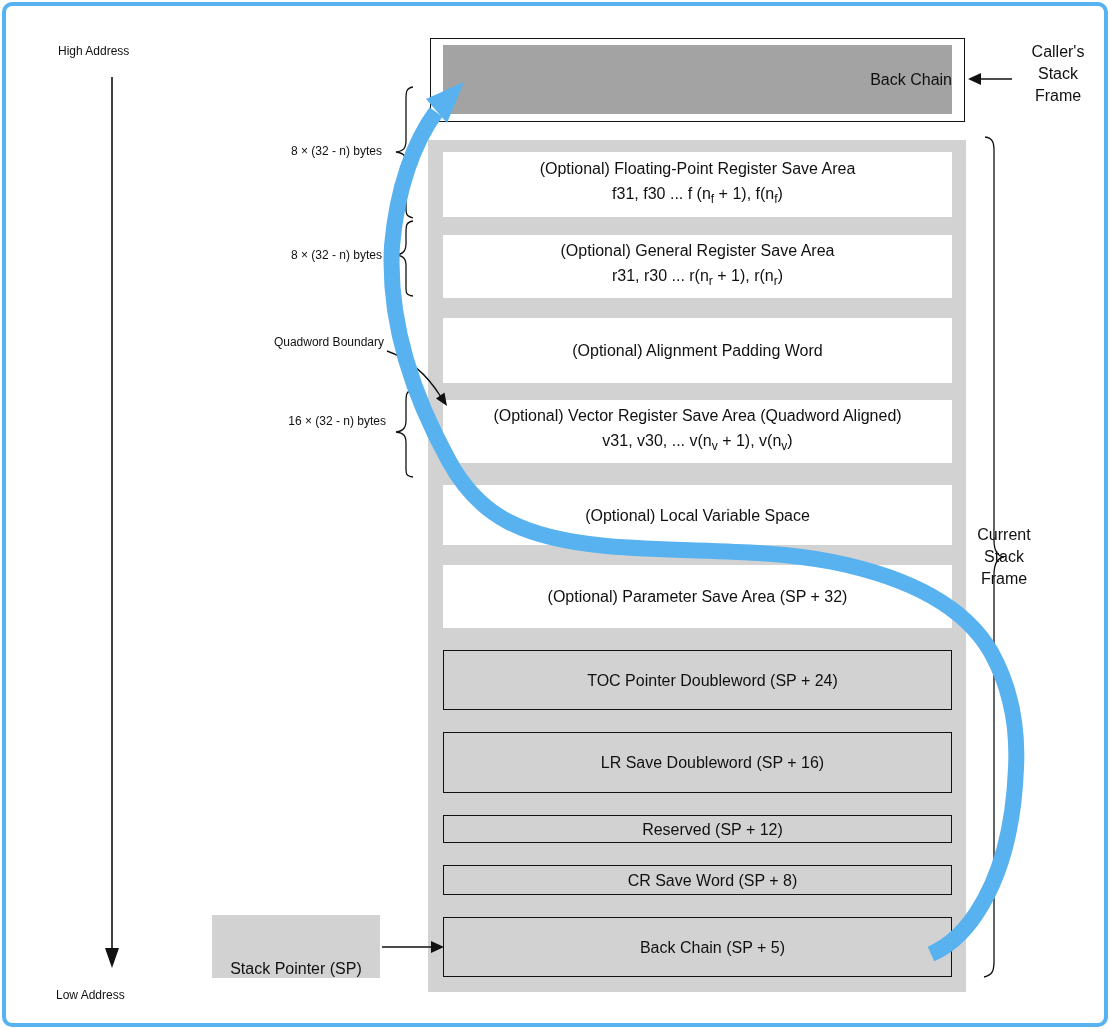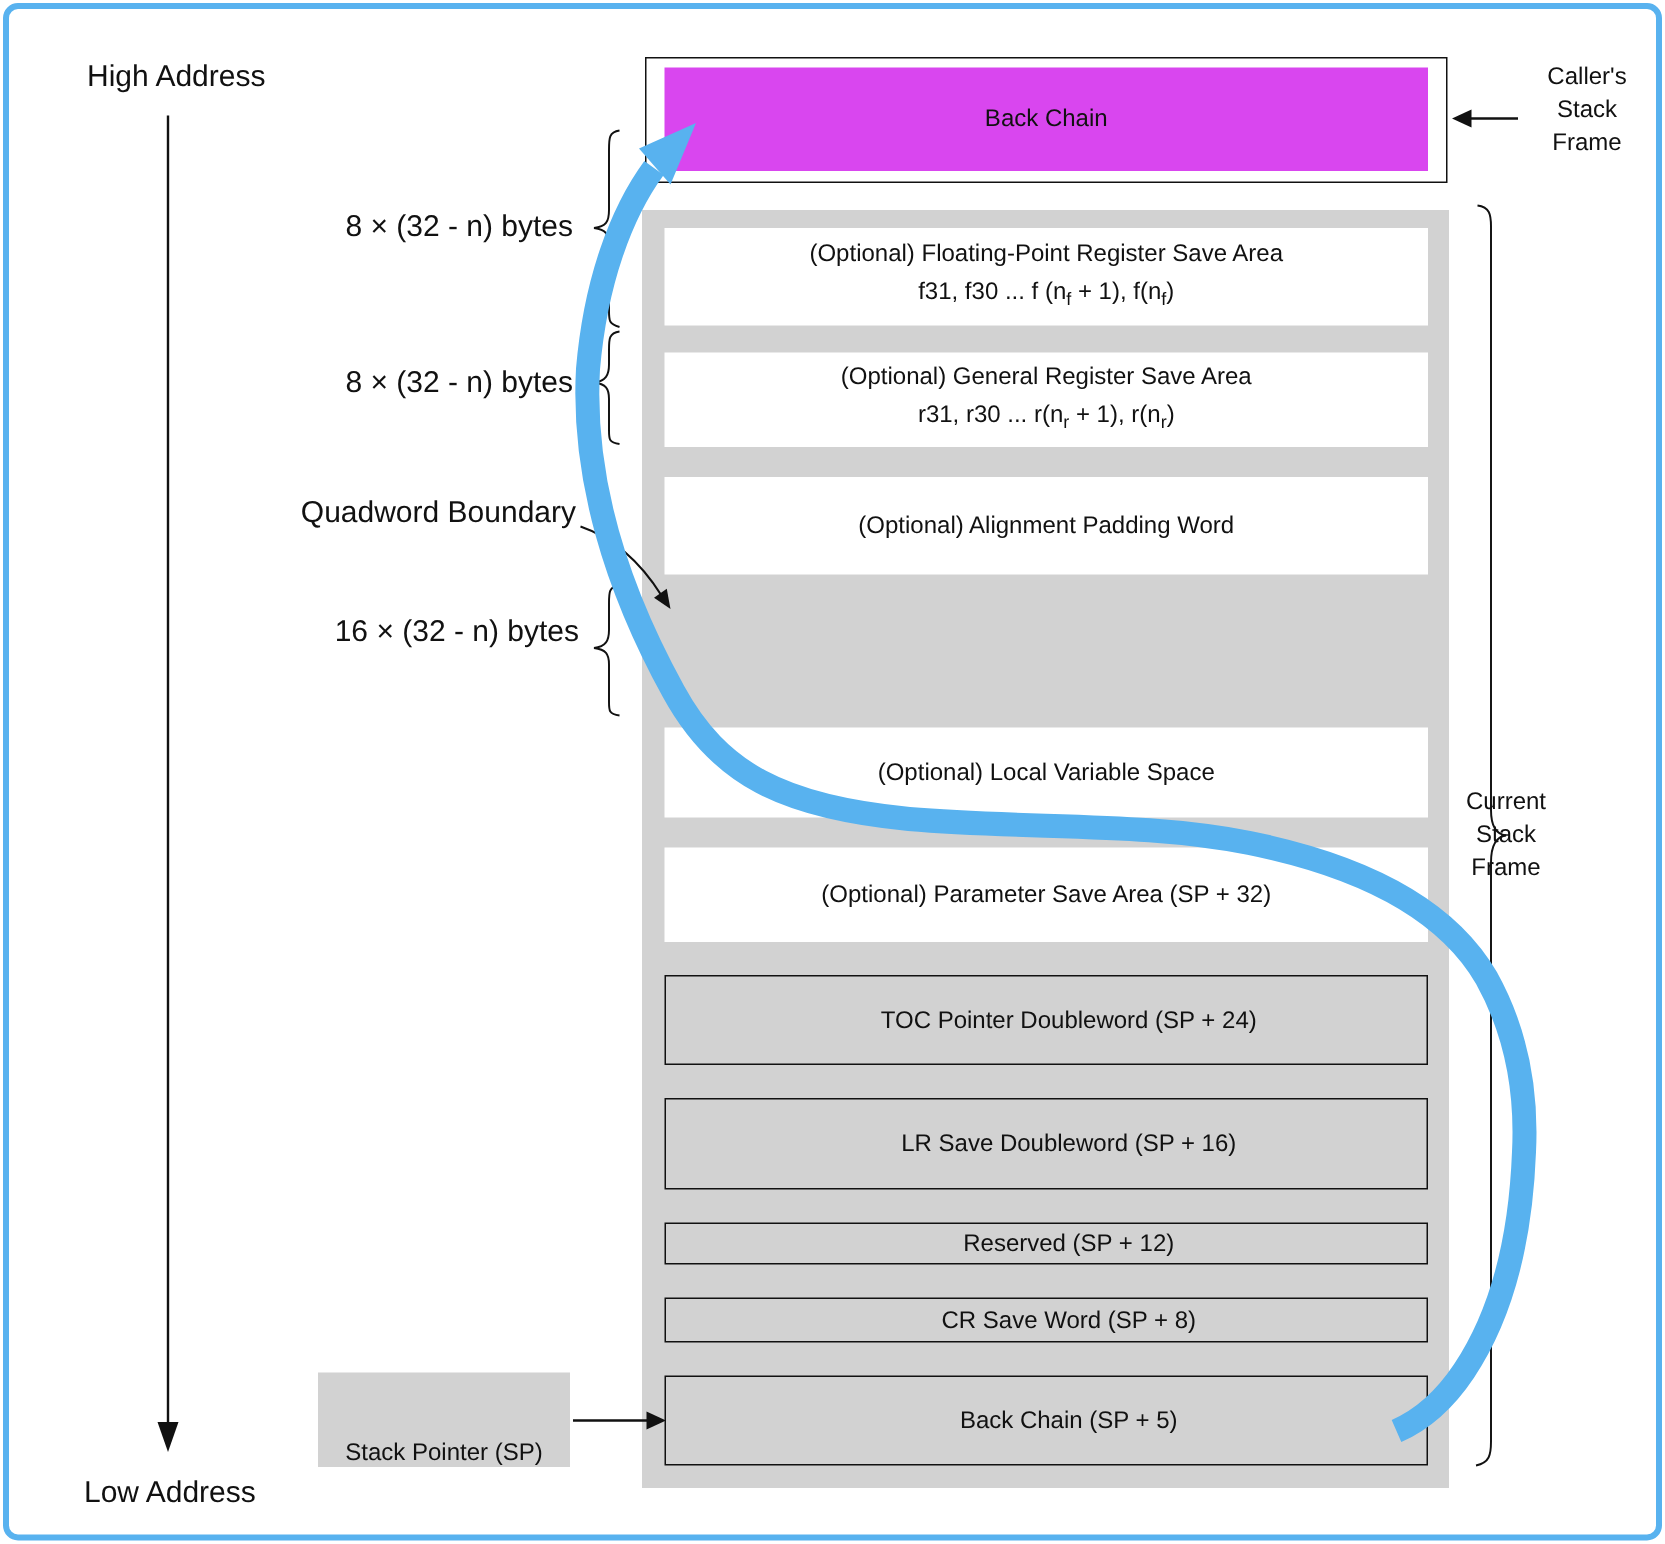--- a/index.html
+++ b/index.html
@@ -4,31 +4,31 @@
 <style>
   html,body { margin:0; padding:0; background:#fff; }
   .page {
     position:relative; width:1110px; height:1029px; background:#fff;
     font-family:"Liberation Sans", sans-serif; color:#111; overflow:hidden;
   }
   .page-frame {
     position:absolute; inset:2px; border:4px solid #58b2ef; border-radius:10px;
     pointer-events:none;
   }
-  .txt { position:absolute; font-size:20px; line-height:19px; white-space:nowrap; }
+  .txt { position:absolute; font-size:12px; line-height:19px; white-space:nowrap; }
   .rlabel { text-align:right; }
 
   
   .stack-container { position:absolute; left:428px; top:140px; width:538px; height:852px; background:#d2d2d2; }
 
   
   .caller-outer { position:absolute; left:430px; top:38px; width:535px; height:84px;
     background:#fff; border:1.5px solid #111; box-sizing:border-box; }
   .caller-inner { position:absolute; left:12px; top:6px; right:12px; bottom:7px;
-    background:#d946ef; display:flex; align-items:center; justify-content:center; font-size:16px; }
+    background:#a3a3a3; display:flex; align-items:center; justify-content:flex-end; font-size:16px; }
 
   
   .sbox { position:absolute; left:443px; width:509px; box-sizing:border-box;
     display:flex; flex-direction:column; align-items:center; justify-content:center;
     text-align:left; font-size:16px; line-height:25px; }
   .sbox.white { background:#ffffff; }
   .sbox.bordered { background:#d2d2d2; border:1.5px solid #111;padding-left:30px; }
   sub { font-size:12px; }
 
   
@@ -74,20 +74,24 @@
 
   <div class="sbox white" style="top:235px; height:63px;">
     <div>(Optional) General Register Save Area</div>
     <div><span>r31, r30 ... r(n</span><sub>r</sub><span> + 1), r(n</span><sub>r</sub><span>)</span></div>
   </div>
 
   <div class="sbox white" style="top:318px; height:65px;">
     <div>(Optional) Alignment Padding Word</div>
   </div>
 
+  <div class="sbox white" style="top:400px; height:63px;">
+    <div>(Optional) Vector Register Save Area (Quadword Aligned)</div>
+    <div><span>v31, v30, ... v(n</span><sub>v</sub><span> + 1), v(n</span><sub>v</sub><span>)</span></div>
+  </div>
 
   <div class="sbox white" style="top:485px; height:60px;">
     <div>(Optional) Local Variable Space</div>
   </div>
 
   <div class="sbox white" style="top:565px; height:63px;">
     <div>(Optional) Parameter Save Area (SP + 32)</div>
   </div>
 
   <div class="sbox bordered" style="top:650px; height:60px;">

